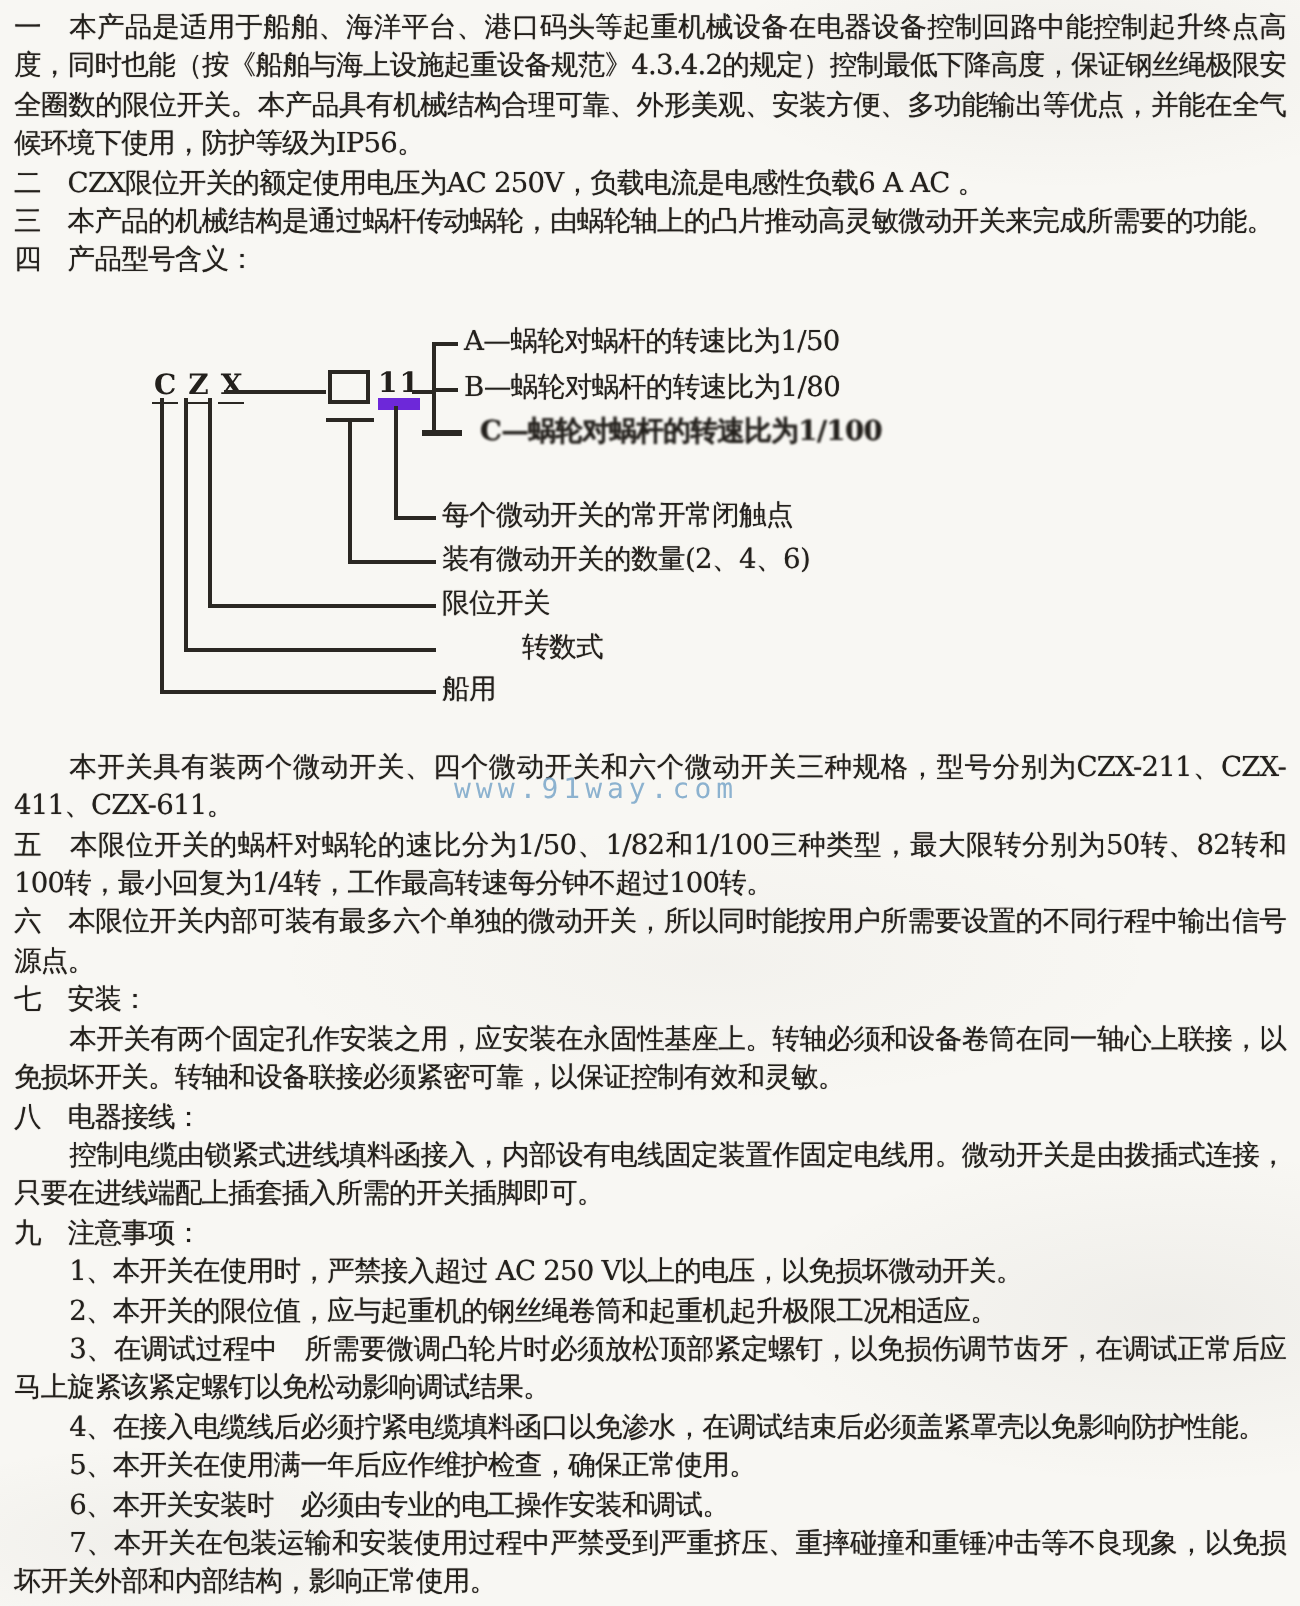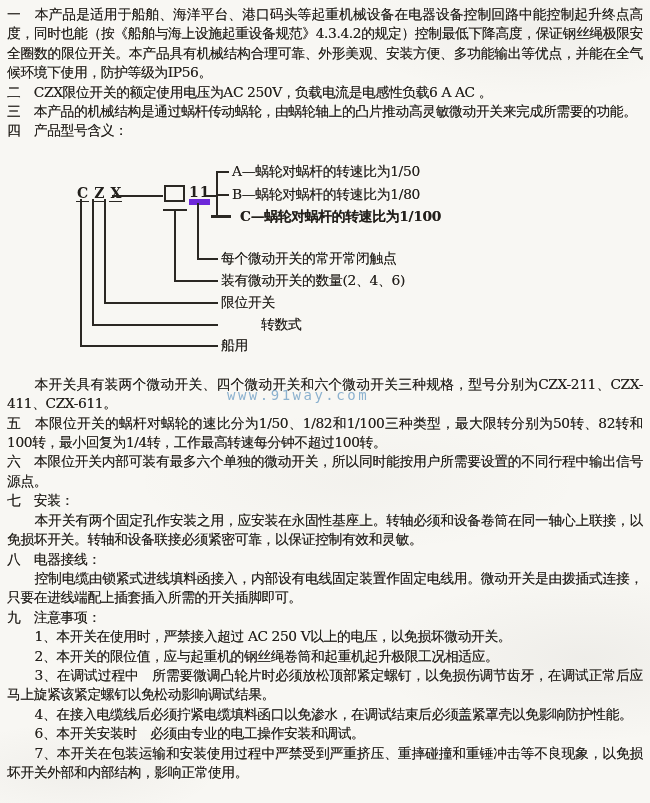--- a/index.html
+++ b/index.html
@@ -104,17 +104,18 @@
   <p class="doc">六　本限位开关内部可装有最多六个单独的微动开关，所以同时能按用户所需要设置的不同行程中输出信号源点。</p>
   <p class="doc">七　安装：</p>
   <p class="doc indent">本开关有两个固定孔作安装之用，应安装在永固性基座上。转轴必须和设备卷筒在同一轴心上联接，以免损坏开关。转轴和设备联接必须紧密可靠，以保证控制有效和灵敏。</p>
   <p class="doc">八　电器接线：</p>
   <p class="doc indent">控制电缆由锁紧式进线填料函接入，内部设有电线固定装置作固定电线用。微动开关是由拨插式连接，只要在进线端配上插套插入所需的开关插脚即可。</p>
   <p class="doc">九　注意事项：</p>
   <p class="doc indent">1、本开关在使用时，严禁接入超过 AC 250 V以上的电压，以免损坏微动开关。</p>
   <p class="doc indent">2、本开关的限位值，应与起重机的钢丝绳卷筒和起重机起升极限工况相适应。</p>
   <p class="doc indent">3、在调试过程中　所需要微调凸轮片时必须放松顶部紧定螺钉，以免损伤调节齿牙，在调试正常后应马上旋紧该紧定螺钉以免松动影响调试结果。</p>
   <p class="doc indent">4、在接入电缆线后必须拧紧电缆填料函口以免渗水，在调试结束后必须盖紧罩壳以免影响防护性能。</p>
+  <p class="doc indent">5、本开关在使用满一年后应作维护检查，确保正常使用。</p>
   <p class="doc indent">6、本开关安装时　必须由专业的电工操作安装和调试。</p>
   <p class="doc indent">7、本开关在包装运输和安装使用过程中严禁受到严重挤压、重摔碰撞和重锤冲击等不良现象，以免损坏开关外部和内部结构，影响正常使用。</p>
 
   <div class="watermark">www.91way.com</div>
 </div>
 
 </body></html>

